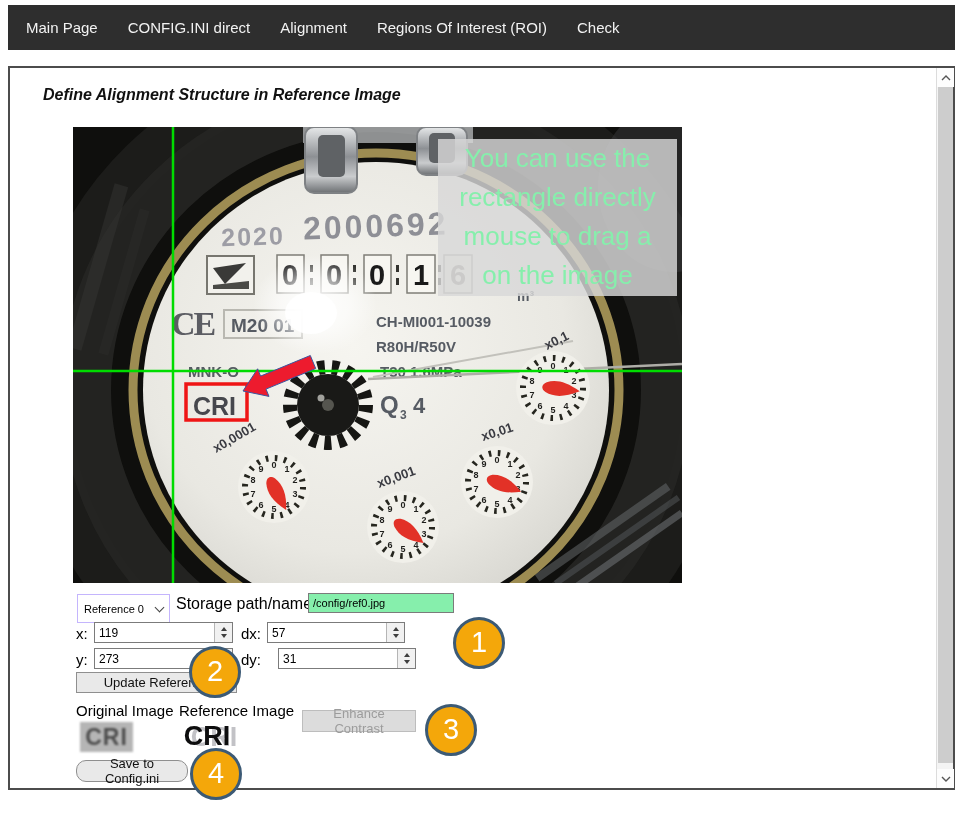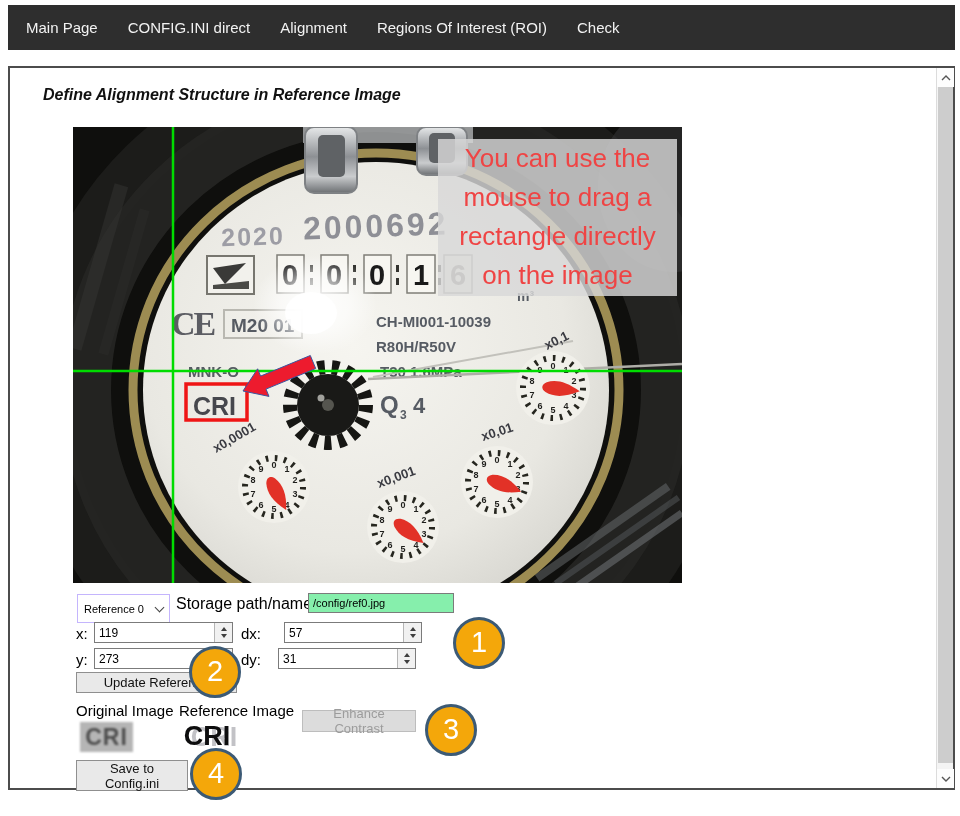--- a/index.html
+++ b/index.html
@@ -12,21 +12,21 @@
 
   
   .frame{position:absolute;left:8px;top:66px;width:947px;height:724px;border:2px solid #4c4c4c;
          background:#fff;box-sizing:border-box;}
 
   .page-title{position:absolute;left:43px;top:86px;font-size:16px;font-weight:bold;color:#111;margin:0;font-style:italic;}
 
   
   .meter-wrap{position:absolute;left:73px;top:127px;width:609px;height:456px;background:#0f0f0d;overflow:hidden;}
   .overlay-note{position:absolute;left:365px;top:12px;width:239px;height:157px;background:rgba(216,216,216,0.82);
-          color:#ef4444;font-size:26px;line-height:39px;text-align:center;}
+          color:#86efac;font-size:26px;line-height:39px;text-align:center;}
   .overlay-note div{white-space:nowrap;}
 
   .dialnum text{font-family:"Liberation Sans",sans-serif;font-weight:bold;font-size:9px;fill:#1f1f1c;text-anchor:middle;}
   .diallabel{font-family:"Liberation Sans",sans-serif;font-weight:bold;font-size:13px;fill:#3a3b42;}
   .metertext{font-family:"Liberation Sans",sans-serif;font-weight:bold;fill:#565b63;}
 
   
   .ctl-label{position:absolute;font-size:15px;color:#000;}
   .select-box{position:absolute;left:77px;top:594px;width:93px;height:29px;border:1px solid #c4b5fd;background:#fff;
           font-size:11px;display:flex;align-items:center;justify-content:space-between;padding:0 6px;box-sizing:border-box;cursor:pointer;}
@@ -286,43 +286,43 @@
 
       <text x="120" y="288" font-size="25" font-weight="bold" fill="#46474d" font-family="Liberation Sans,sans-serif">CRI</text>
       <rect x="113" y="257" width="61" height="36" fill="none" stroke="#ef1515" stroke-width="3.5"></rect>
 
       <polygon points="170,264 184.6,241.8 187.6,249.1 237.3,228.5 242.7,241.5 193.0,262.1 196.0,269.4" fill="#ed1b2e" stroke="#3a55a0" stroke-width="1"></polygon>
     </svg>
 
     
     <div class="overlay-note">
       <div>You can use the</div>
+      <div>rectangle directly</div>
       <div>mouse to drag a</div>
-      <div>rectangle directly</div>
       <div>on the image</div>
     </div>
   </div>
 
   <div class="select-box">
     <span>Reference 0</span>
     <span class="chev"></span>
   </div>
   <span class="ctl-label" style="left:176px;top:595px;font-size:16px;">Storage path/name:</span>
   <input class="text-input" style="left: 308px; top: 593px; width: 146px; height: 20px;" value="/config/ref0.jpg">
 
   <span class="ctl-label" style="left:76px;top:625px;">x:</span>
   <div class="num-wrap" style="left:94px;top:622px;">
     <input value="119" style="">
     <span class="spinner">
         <span class="tri-up"></span>
         <span class="tri-down"></span>
       </span>
   </div>
   <span class="ctl-label" style="left:241px;top:625px;">dx:</span>
-  <div class="num-wrap" style="left:284px;top:622px;width:138px;">
+  <div class="num-wrap" style="left:267px;top:622px;width:138px;">
     <input value="57" style="">
     <span class="spinner">
         <span class="tri-up"></span>
         <span class="tri-down"></span>
       </span>
   </div>
 
   <span class="ctl-label" style="left:76px;top:651px;">y:</span>
   <div class="num-wrap" style="left:94px;top:648px;">
     <input value="273" style="">
@@ -342,20 +342,20 @@
 
   <button class="btn" style="left:76px;top:672px;width:161px;height:21px;">Update Reference</button>
 
   <span class="ctl-label" style="left:76px;top:702px;">Original Image</span>
   <span class="ctl-label" style="left:179px;top:702px;">Reference Image</span>
 
   <div class="thumb thumb-original">CRI</div>
   <div class="thumb thumb-reference">CRI</div>
 
   <button class="btn disabled" style="left:302px;top:710px;width:114px;height:22px;">Enhance Contrast</button>
-  <button class="btn" style="left:76px;top:760px;width:112px;height:31px;">Save to Config.ini</button>
+  <button class="btn" style="left:76px;top:760px;width:112px;height:22px;border-radius:10px;">Save to Config.ini</button>
 
   <div class="badge" style="left:453px;top:617px;">1</div>
   <div class="badge" style="left:189px;top:646px;">2</div>
   <div class="badge" style="left:425px;top:704px;">3</div>
   <div class="badge" style="left:190px;top:748px;">4</div>
 
 </div>
 
 </body></html>

